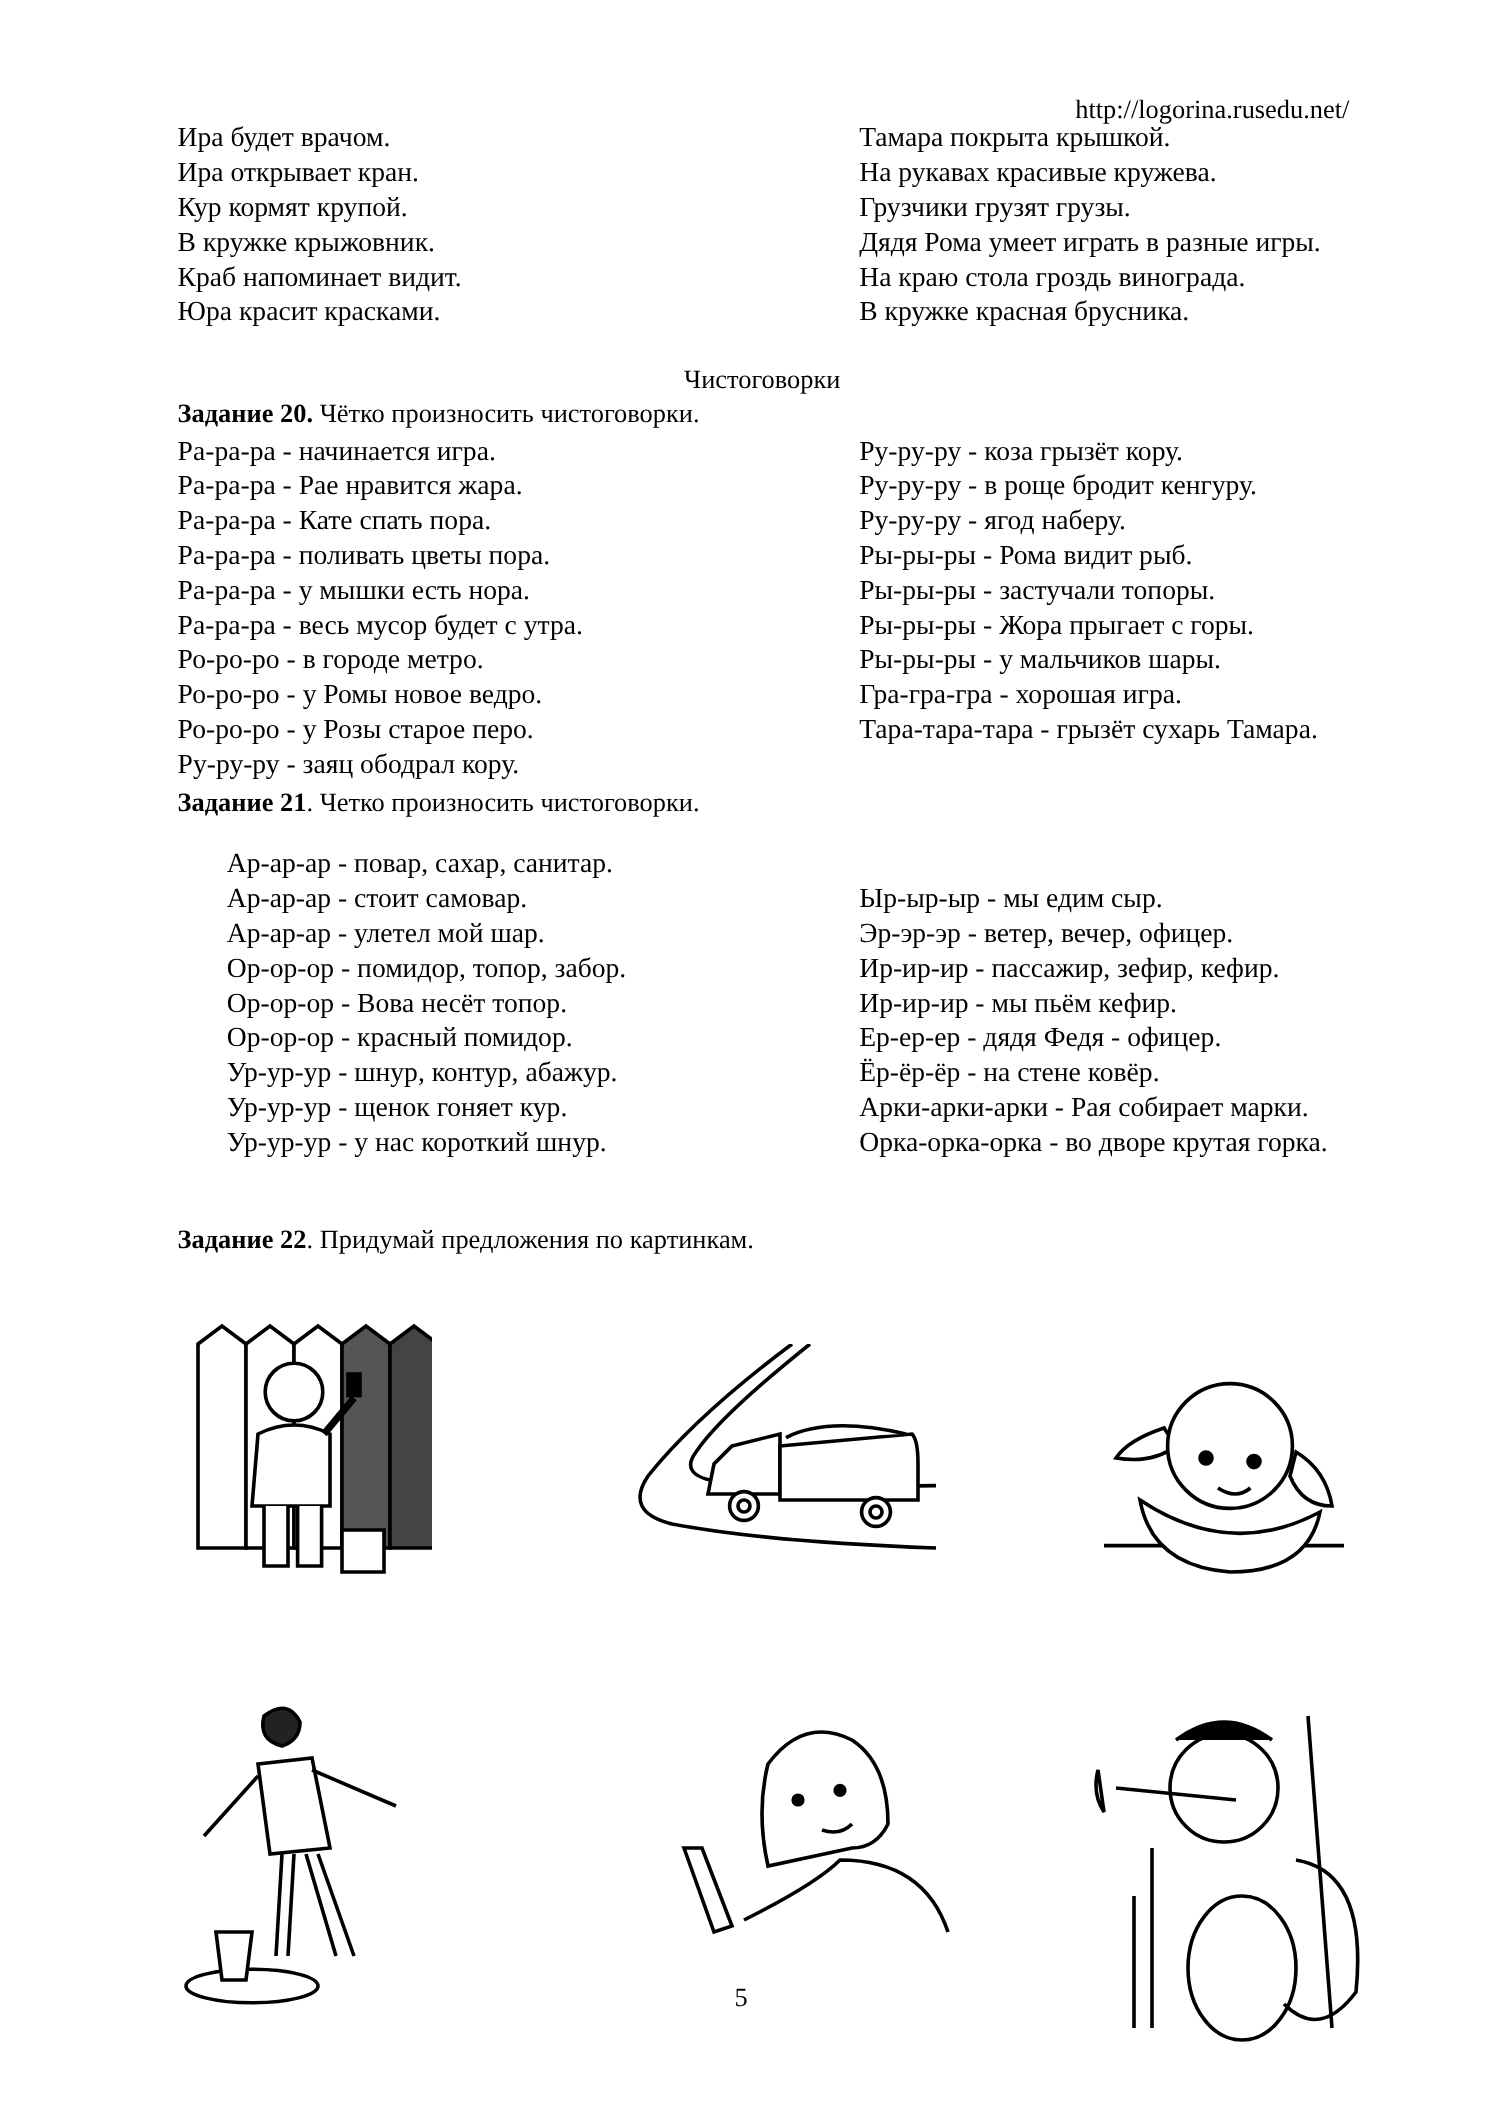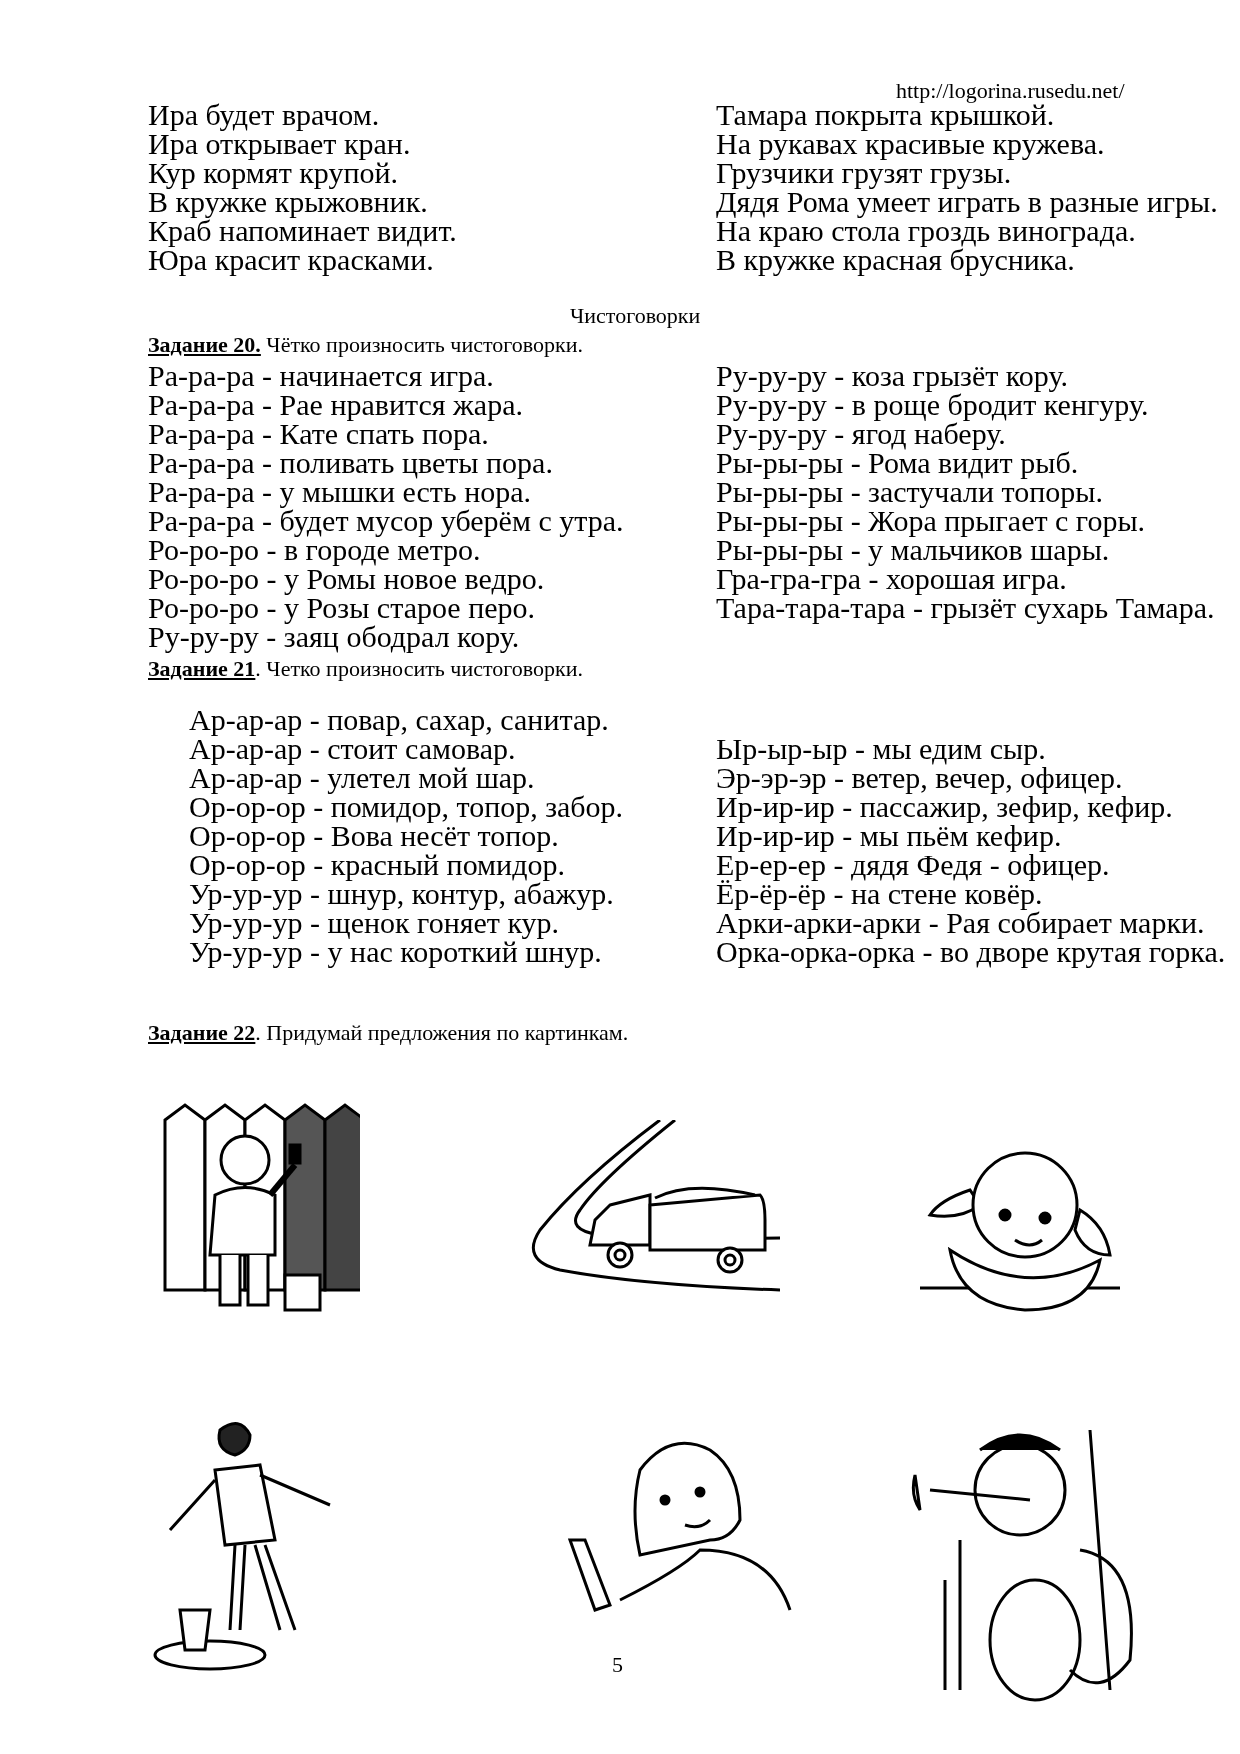--- a/index.html
+++ b/index.html
@@ -1,23 +1,23 @@
 <!DOCTYPE html>
 <html><head>
 <meta charset="utf-8">
 <style>
   html, body { margin: 0; padding: 0; background: #ffffff; }
   body { width: 1240px; height: 1754px; position: relative; overflow: hidden;
          font-family: "Liberation Serif", "DejaVu Serif", serif; color: #000; }
   .url { position: absolute; left: 896px; top: 78px; font-size: 22px; }
-  .col { position: absolute; font-size: 30px; line-height: 29px; }
+  .col { position: absolute; font-size: 23px; line-height: 29px; }
   .col div { white-space: nowrap; }
   .heading { position: absolute; left: 570px; top: 303px; font-size: 22px; font-weight: normal; }
   .task { position: absolute; left: 148px; font-size: 22px; white-space: nowrap; }
-  .task b { font-weight: bold; text-decoration: underline; }
+  .task b { font-weight: bold; }
   .pic { position: absolute; }
   .pic svg { width: 100%; height: 100%; display: block; }
   .pagenum { position: absolute; left: 612px; top: 1652px; font-size: 22px; }
 </style>
 </head>
 <body>
 
 <div class="url">http://logorina.rusedu.net/</div>
 
 <div class="col" style="left:148px; top:100px;">
@@ -41,21 +41,21 @@
 
 <div class="task" style="top:332px;">
   <b>Задание 20.</b><span> Чётко произносить чистоговорки.</span>
 </div>
 <div class="col" style="left:148px; top:361px;">
   <div>Ра-ра-ра - начинается игра.</div>
   <div>Ра-ра-ра - Рае нравится жара.</div>
   <div>Ра-ра-ра - Кате спать пора.</div>
   <div>Ра-ра-ра - поливать цветы пора.</div>
   <div>Ра-ра-ра - у мышки есть нора.</div>
-  <div>Ра-ра-ра - будет мусор уберём с утра.</div>
+  <div>Ра-ра-ра - весь мусор будет с утра.</div>
   <div>Ро-ро-ро - в городе метро.</div>
   <div>Ро-ро-ро - у Ромы новое ведро.</div>
   <div>Ро-ро-ро - у Розы старое перо.</div>
   <div>Ру-ру-ру - заяц ободрал кору.</div>
 </div>
 <div class="col" style="left:716px; top:361px;">
   <div>Ру-ру-ру - коза грызёт кору.</div>
   <div>Ру-ру-ру - в роще бродит кенгуру.</div>
   <div>Ру-ру-ру - ягод наберу.</div>
   <div>Ры-ры-ры - Рома видит рыб.</div>

